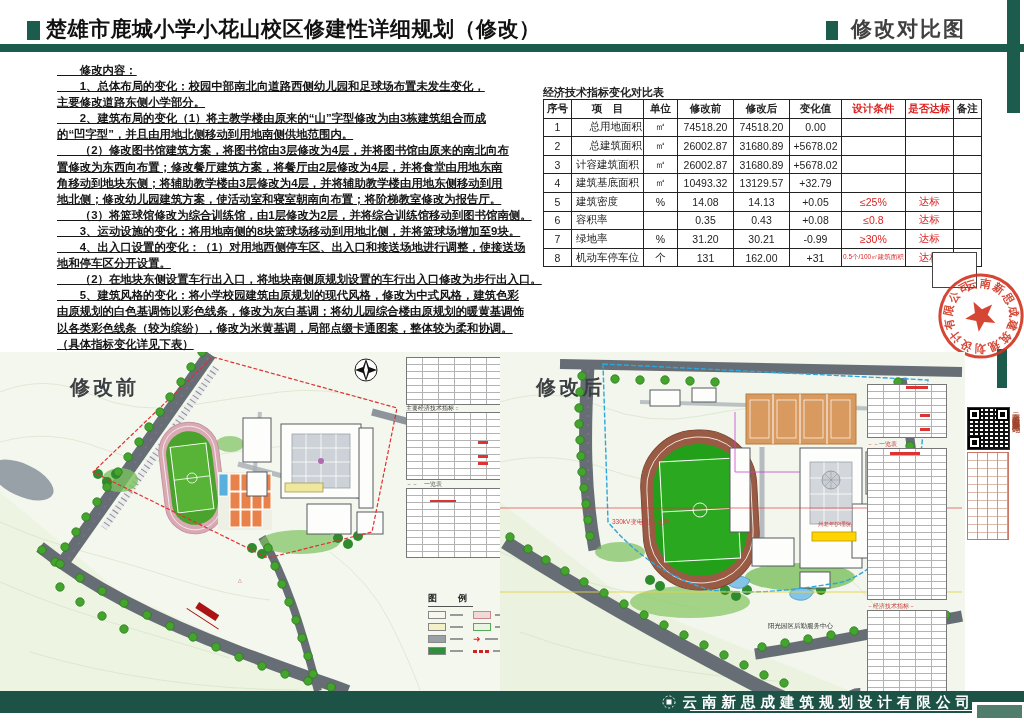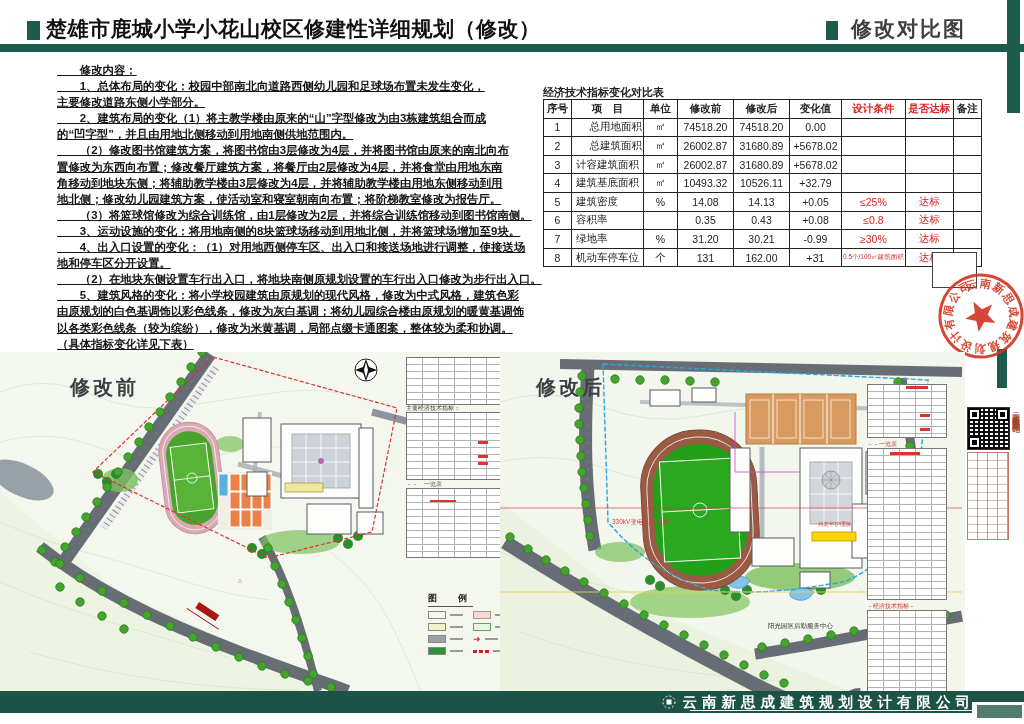--- a/index.html
+++ b/index.html
@@ -130,21 +130,21 @@
         <td>+5678.02</td>
         <td></td>
         <td></td>
         <td></td>
       </tr>
       <tr>
         <td>4</td>
         <td style="text-align: left; padding-left: 4px;">建筑基底面积</td>
         <td>㎡</td>
         <td>10493.32</td>
-        <td>10526.11</td>
+        <td>13129.57</td>
         <td>+32.79</td>
         <td></td>
         <td></td>
         <td></td>
       </tr>
       <tr>
         <td>5</td>
         <td style="text-align: left; padding-left: 4px;">建筑密度</td>
         <td>%</td>
         <td>14.08</td>

